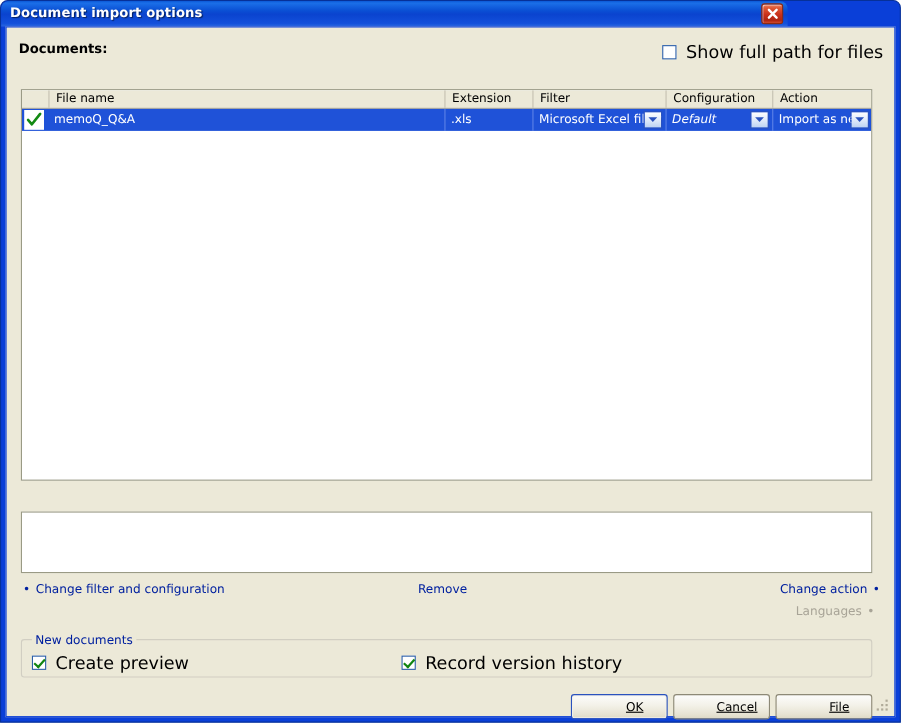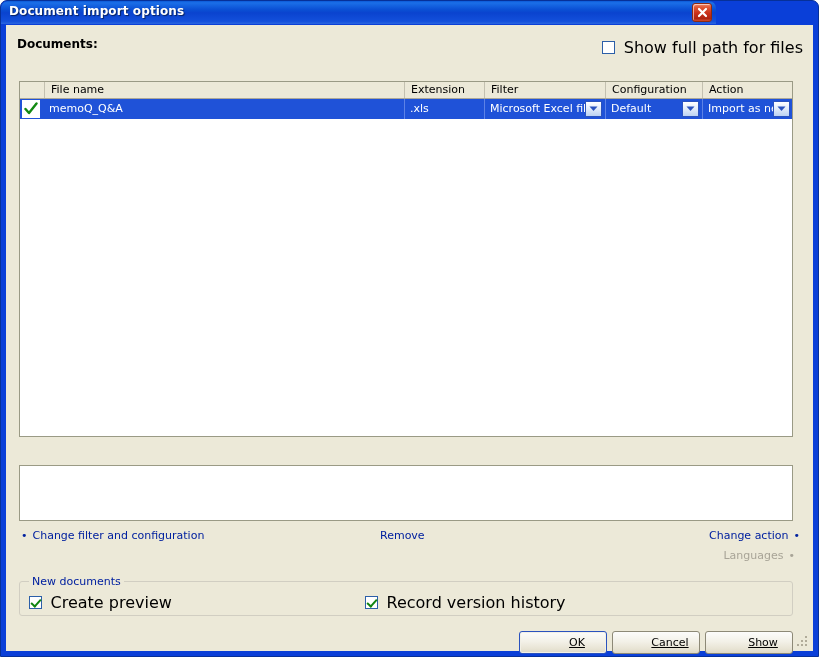--- a/index.html
+++ b/index.html
@@ -283,21 +283,21 @@
           <div class="cell" style="left:24px; width:360px;">memoQ_Q&amp;A</div>
           <div class="cell sep" style="left:384px; width:80px;">.xls</div>
 
           <div class="cell sep" style="left:464px; width:121px;">Microsoft Excel filter</div>
           <div class="ddbtn" style="left:565px;">
             <svg width="9" height="6" viewBox="0 0 9 6">
               <path d="M0.5 0.5 L4.5 5 L8.5 0.5" fill="#2a52be"></path>
             </svg>
           </div>
 
-          <div class="cell sep" style="left:585px; width:97px;">Default</div>
+          <div class="cell sep" style="left:585px; width:97px;font-style:italic;">Default</div>
           <div class="ddbtn" style="left:662px;">
             <svg width="9" height="6" viewBox="0 0 9 6">
               <path d="M0.5 0.5 L4.5 5 L8.5 0.5" fill="#2a52be"></path>
             </svg>
           </div>
 
           <div class="cell sep" style="left:682px; width:90px;">Import as new</div>
           <div class="ddbtn" style="left:753px;">
             <svg width="9" height="6" viewBox="0 0 9 6">
               <path d="M0.5 0.5 L4.5 5 L8.5 0.5" fill="#2a52be"></path>
@@ -321,21 +321,21 @@
           <span class="cb-label">Create preview</span>
         </div>
         <div class="group-item" style="left:306px;margin-left:39px;">
           <span class="cb checked"></span>
           <span class="cb-label">Record version history</span>
         </div>
       </div>
 
       <div class="btn default" style="left:513px; top:606px; width:88px;"><u>OK</u></div>
       <div class="btn" style="left:606px; top:606px; width:88px;"><u>Cancel</u></div>
-      <div class="btn" style="left:699px; top:606px; width:88px;"><u>Show</u></div>
+      <div class="btn" style="left:699px; top:606px; width:88px;"><u>File</u></div>
 
       <div class="grip">
         <i style="left:8px; top:0;"></i>
         <i style="left:4px; top:4px;"></i>
           <i style="left:8px; top:4px;"></i>
         <i style="left:0;  top:8px;"></i>
           <i style="left:4px; top:8px;"></i>
           <i style="left:8px; top:8px;"></i>
       </div>
 

